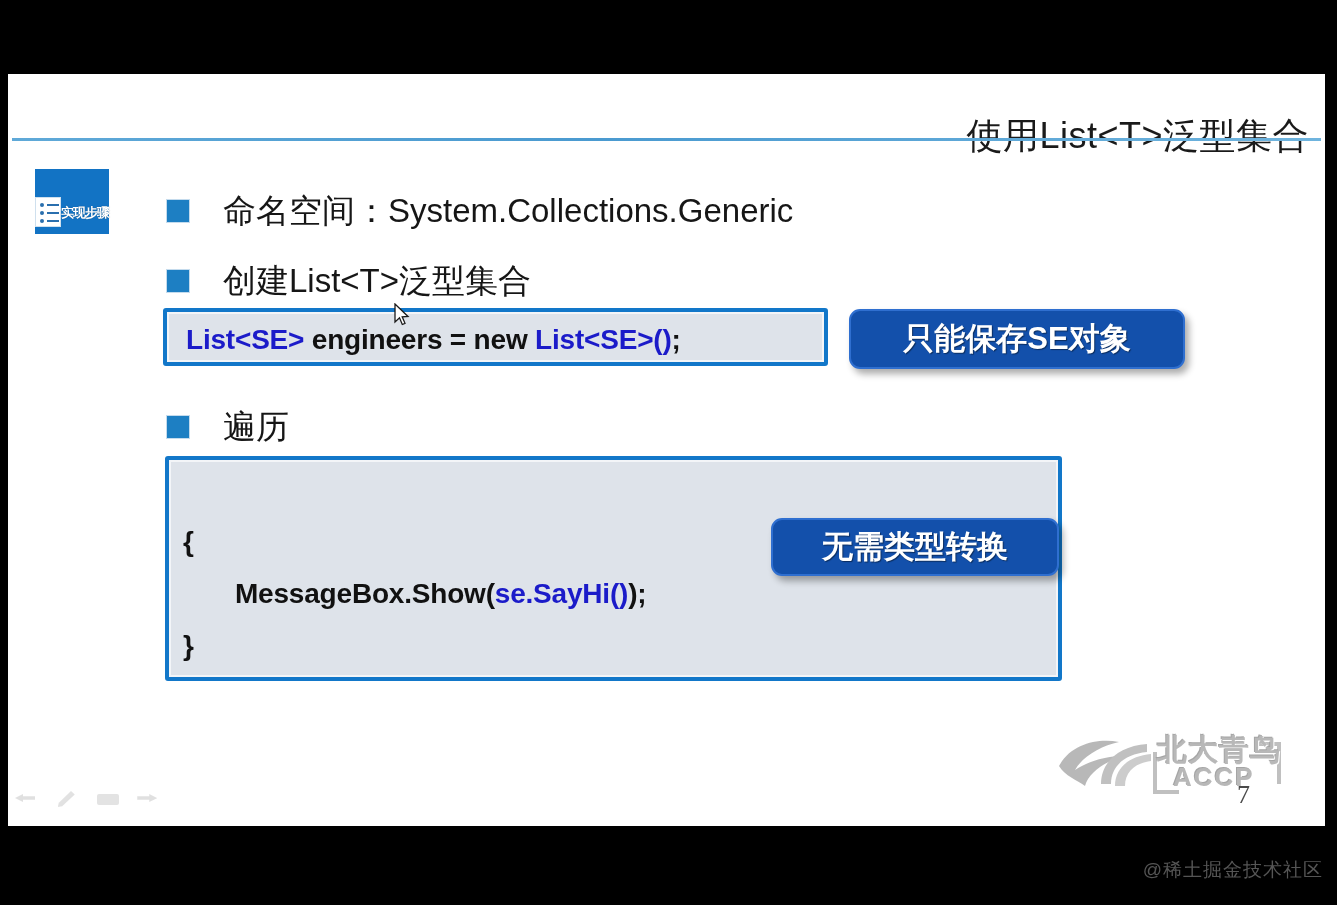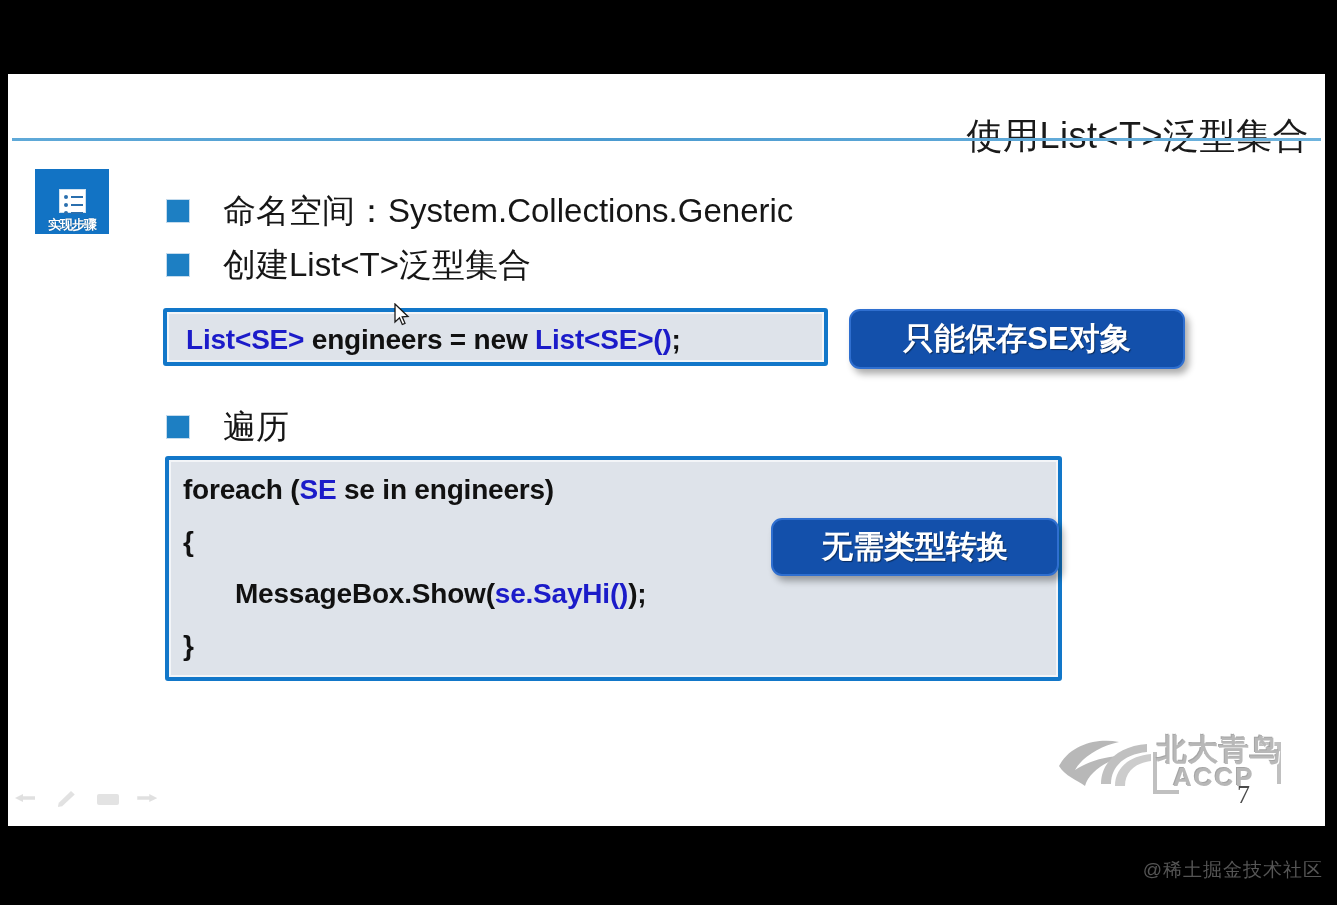--- a/index.html
+++ b/index.html
@@ -59,21 +59,21 @@
 
   
   #step-icon {
     position: absolute;
     left: 27px;
     top: 95px;
     width: 74px;
     height: 65px;
     background: #1273c4;
     display: flex;
-    flex-direction: column;
+    flex-direction: row;
     align-items: center;
     justify-content: flex-start;
     padding-top: 20px;
     box-sizing: border-box;
   }
   #step-icon .doc-glyph {
     width: 27px;
     height: 30px;
     background: #ffffff;
     position: relative;
@@ -122,21 +122,21 @@
     box-shadow: 0 0 0 1px rgba(190,215,235,0.9);
   }
   .bullet-text {
     margin-left: 34px;
     font-size: 33px;
     color: #161616;
     white-space: nowrap;
     line-height: 1.1;
   }
   #bullet-1 { left: 131px; top: 119px; }
-  #bullet-2 { left: 131px; top: 173px; }
+  #bullet-2 { left: 131px; top: 189px; }
   #bullet-3 { left: 131px; top: 335px; }
 
   
   .code-box {
     position: absolute;
     background: #dee3ea;
     border: 4px solid #1277c9;
     border-radius: 3px;
     box-sizing: border-box;
     box-shadow: inset 0 0 0 2px #f3f5f8;
@@ -362,21 +362,20 @@
     </div>
 
     <div class="callout" id="callout-1">只能保存SE对象</div>
 
     <div class="bullet-row" id="bullet-3">
       <span class="bullet-sq"></span>
       <span class="bullet-text">遍历</span>
     </div>
 
     <div class="code-box" id="code-box-2">
-      <div class="code-line rich-line" id="code-line-2a"><span style="color: rgb(17, 17, 17);">foreach (</span><span style="color: rgb(27, 27, 201);">SE</span><span style="color: rgb(17, 17, 17);"> se in engineers)</span></div>
       <div class="code-line rich-line" id="code-line-2b"><span style="color: rgb(17, 17, 17);">{</span></div>
       <div class="code-line rich-line" id="code-line-2c"><span style="color: rgb(17, 17, 17);">MessageBox.Show(</span><span style="color: rgb(27, 27, 201);">se.SayHi()</span><span style="color: rgb(17, 17, 17);">);</span></div>
       <div class="code-line rich-line" id="code-line-2d"><span style="color: rgb(17, 17, 17);">}</span></div>
     </div>
 
     <div class="callout" id="callout-2">无需类型转换</div>
 
     <div id="logo">
       <svg class="swoosh" viewBox="0 0 96 54">
         <path d="M2 30 C 14 8, 40 2, 62 6 C 44 10, 26 20, 18 34 C 30 26, 48 20, 66 20 C 48 26, 32 36, 28 50 C 20 44, 8 40, 2 30 Z" fill="#8e8e8e"></path>

